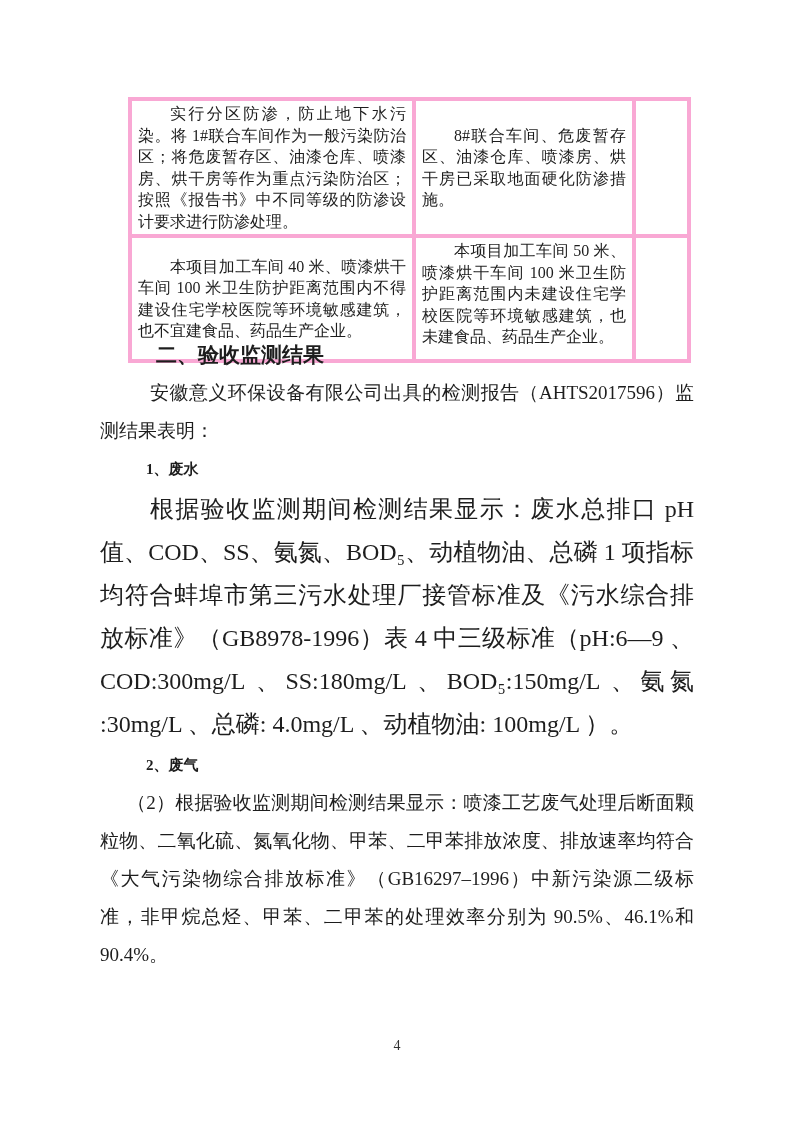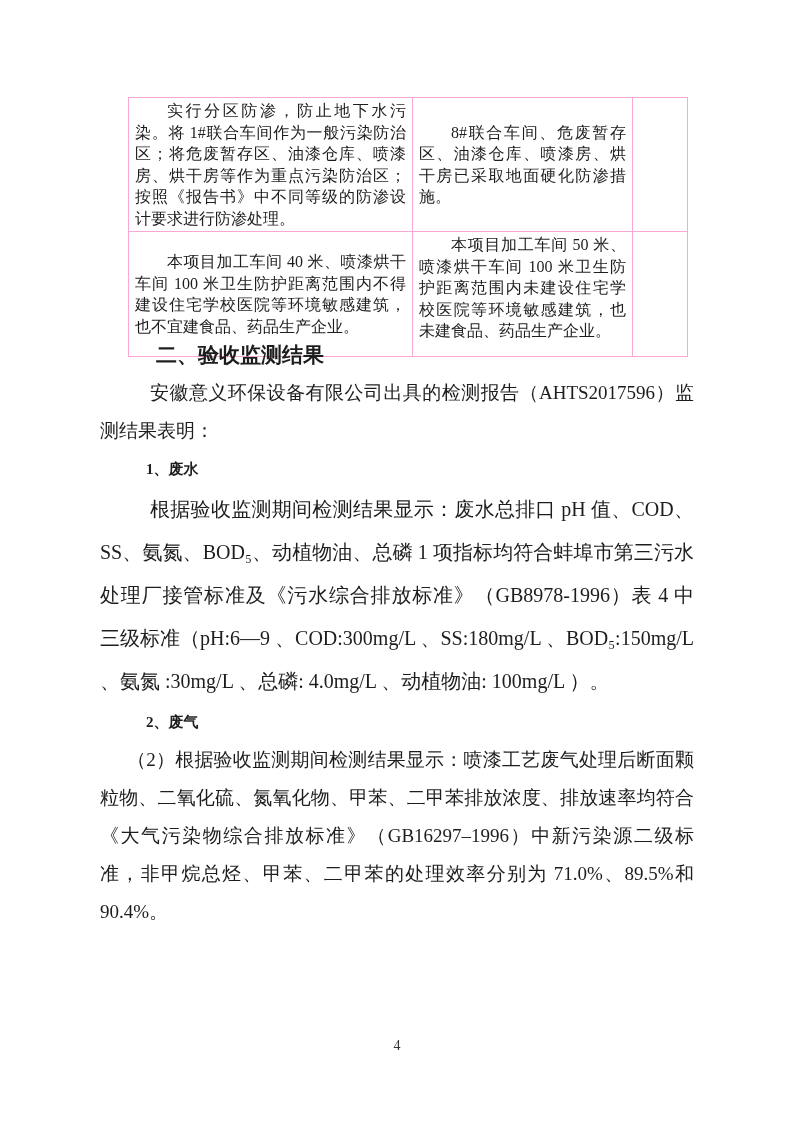--- a/index.html
+++ b/index.html
@@ -17,21 +17,21 @@
   
   table.doc-table {
     position: absolute;
     left: 128px;
     top: 97px;
     width: 559px;
     border-collapse: collapse;
     table-layout: fixed;
   }
   table.doc-table td {
-    border: 1px solid #f9a8d4;
+    border: 4px solid #f9a8d4;
     font-size: 16px;
     line-height: 21.5px;
     padding: 2px 6px;
     text-align: justify;
     overflow: hidden;
   }
   table.doc-table tr.row-1 { height: 105px; }
   table.doc-table tr.row-2 { height: 125px; }
   td.v-top    { vertical-align: top; }
   td.v-middle { vertical-align: middle; }
@@ -57,21 +57,21 @@
     line-height: 38px;
     text-indent: 46px;
   }
   .intro-para {
     font-size: 19px;
     line-height: 38px;
     text-indent: 50px;
     text-align: justify;
   }
   .ww-para {
-    font-size: 20px;
+    font-size: 24px;
     line-height: 43px;
     text-indent: 50px;
     text-align: justify;
   }
   .gas-para {
     font-size: 19px;
     line-height: 38px;
     text-indent: 27px;
     text-align: justify;
   }
@@ -123,18 +123,18 @@
       </tr>
     </tbody>
   </table>
 
   <div class="content">
     <p class="sec-heading">二、验收监测结果</p>
     <p class="intro-para">安徽意义环保设备有限公司出具的检测报告（AHTS2017596）监测结果表明：</p>
     <p class="sub-heading">1、废水</p>
     <p class="ww-para">根据验收监测期间检测结果显示：废水总排口 pH 值、COD、SS、氨氮、BOD₅、动植物油、总磷 1 项指标均符合蚌埠市第三污水处理厂接管标准及《污水综合排放标准》（GB8978-1996）表 4 中三级标准（pH:6—9 、COD:300mg/L 、SS:180mg/L 、BOD₅:150mg/L 、氨氮 :30mg/L 、总磷: 4.0mg/L 、动植物油: 100mg/L ）。</p>
     <p class="sub-heading">2、废气</p>
-    <p class="gas-para">（2）根据验收监测期间检测结果显示：喷漆工艺废气处理后断面颗粒物、二氧化硫、氮氧化物、甲苯、二甲苯排放浓度、排放速率均符合《大气污染物综合排放标准》（GB16297–1996）中新污染源二级标准，非甲烷总烃、甲苯、二甲苯的处理效率分别为 71.0%、89.5%和 90.4%。</p>
+    <p class="gas-para">（2）根据验收监测期间检测结果显示：喷漆工艺废气处理后断面颗粒物、二氧化硫、氮氧化物、甲苯、二甲苯排放浓度、排放速率均符合《大气污染物综合排放标准》（GB16297–1996）中新污染源二级标准，非甲烷总烃、甲苯、二甲苯的处理效率分别为 90.5%、46.1%和 90.4%。</p>
   </div>
 
   <div class="page-footer">4</div>
 
 </div>
 
 </body></html>

